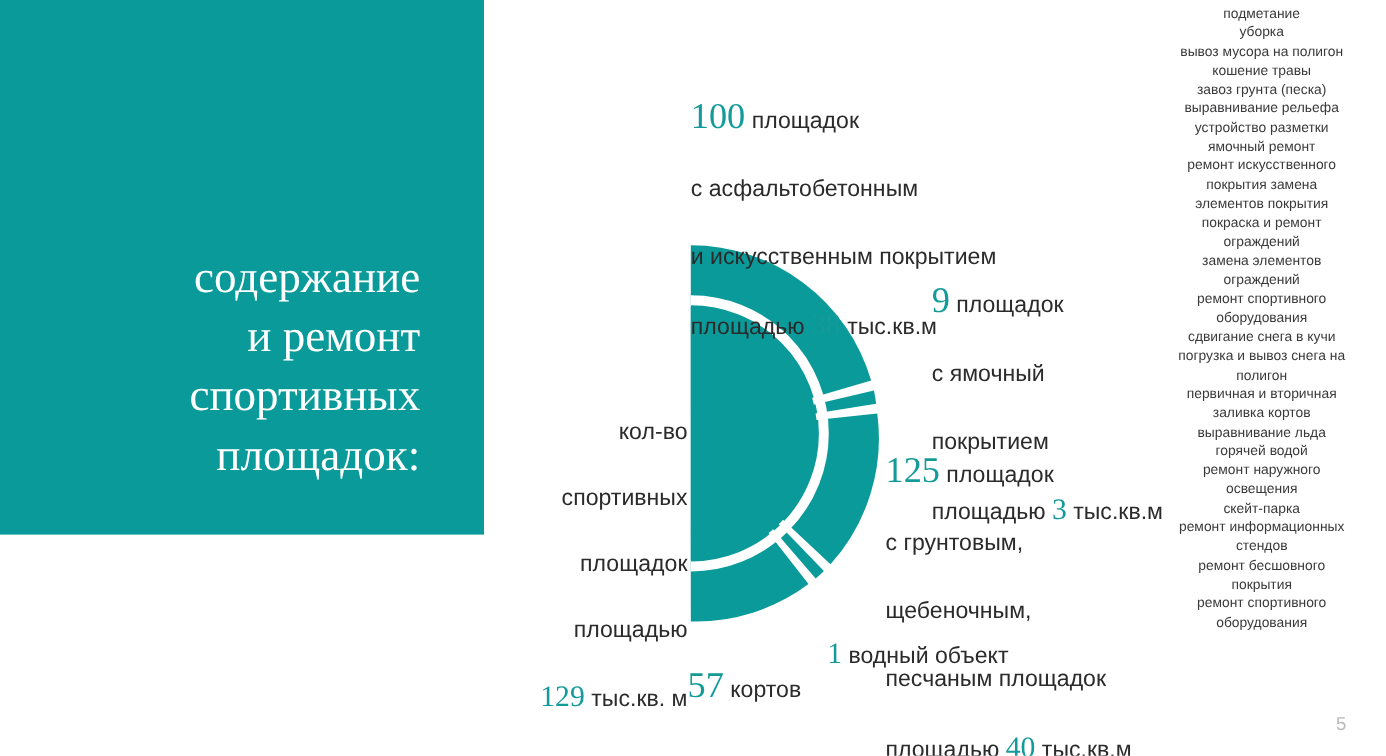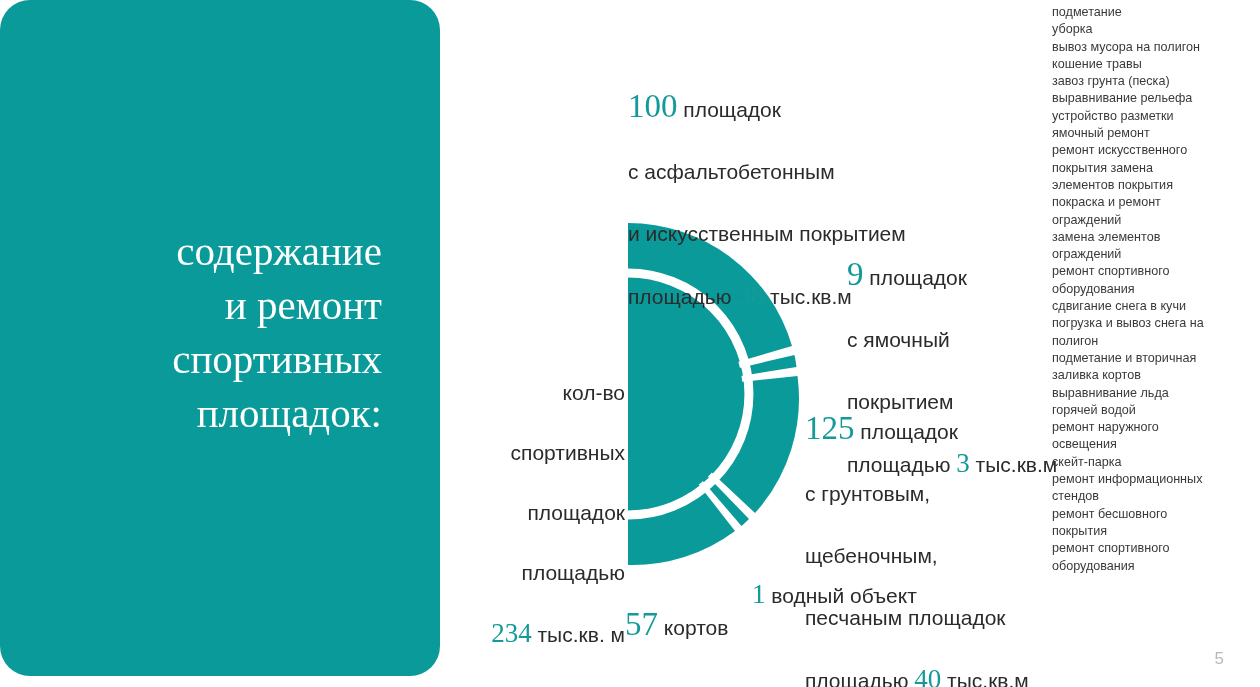--- a/index.html
+++ b/index.html
@@ -7,23 +7,22 @@
     width:1260px;height:687px;
     background:#ffffff;
     font-family:"Liberation Sans", sans-serif;
     overflow:hidden;
     position:relative;
   }
 
   
   #left-panel{
     position:absolute;left:0;top:0;
-    width:440px;height:676px;
+    width:440px;height:486px;
     background:#0a9a9a;
-    border-radius:30px;
   }
   #panel-title{
     position:absolute;
     left:0;right:58px;
     top:224px;
     text-align:right;
     color:#ffffff;
     font-family:"Liberation Serif", serif;
     font-size:41px;
     line-height:54px;
@@ -88,21 +87,21 @@
   #callout-courts{ left:625px; top:578px; }
 
   .callout .line{ display:block; }
   .inline{ white-space:nowrap; }
 
   
   #services{
     position:absolute;
     right:18px;top:4px;
     width:190px;
-    text-align:left;
+    text-align:center;
     color:#3a3a3c;
     font-size:12.6px;
     line-height:17.3px;
   }
   #services .svc{display:block;}
 
   
   #page-number{
     position:absolute;
     right:36px;bottom:18px;
@@ -166,21 +165,21 @@
   <span class="line">щебеночным,</span>
   <span class="line"> песчаным площадок</span>
   <span class="line inline"><span>площадью </span><span class="num sm">40</span><span> тыс.кв.м</span></span>
 </div>
 
 <div class="callout" id="callout-count">
   <span class="line">кол-во</span>
   <span class="line">спортивных</span>
   <span class="line">площадок</span>
   <span class="line">площадью</span>
-  <span class="line inline"><span class="num sm">234</span><span> тыс.кв. м</span></span>
+  <span class="line inline"><span class="num sm">129</span><span> тыс.кв. м</span></span>
 </div>
 
 <div class="callout" id="callout-water">
   <span class="line inline"><span class="num sm">1</span><span> водный объект</span></span>
 </div>
 
 <div class="callout" id="callout-courts">
   <span class="line inline"><span class="num">57</span><span> кортов</span></span>
 </div>
 
@@ -198,21 +197,21 @@
     <span class="svc">элементов покрытия</span>
     <span class="svc">покраска и ремонт</span>
     <span class="svc">ограждений</span>
     <span class="svc">замена элементов</span>
     <span class="svc">ограждений</span>
     <span class="svc">ремонт спортивного</span>
     <span class="svc">оборудования</span>
     <span class="svc">сдвигание снега в кучи</span>
     <span class="svc">погрузка и вывоз снега на</span>
     <span class="svc">полигон</span>
-    <span class="svc">подметание и вторичная</span>
+    <span class="svc">первичная и вторичная</span>
     <span class="svc">заливка кортов</span>
     <span class="svc">выравнивание льда</span>
     <span class="svc">горячей водой</span>
     <span class="svc">ремонт наружного</span>
     <span class="svc">освещения</span>
     <span class="svc">скейт-парка</span>
     <span class="svc">ремонт информационных</span>
     <span class="svc">стендов</span>
     <span class="svc">ремонт бесшовного</span>
     <span class="svc">покрытия</span>

